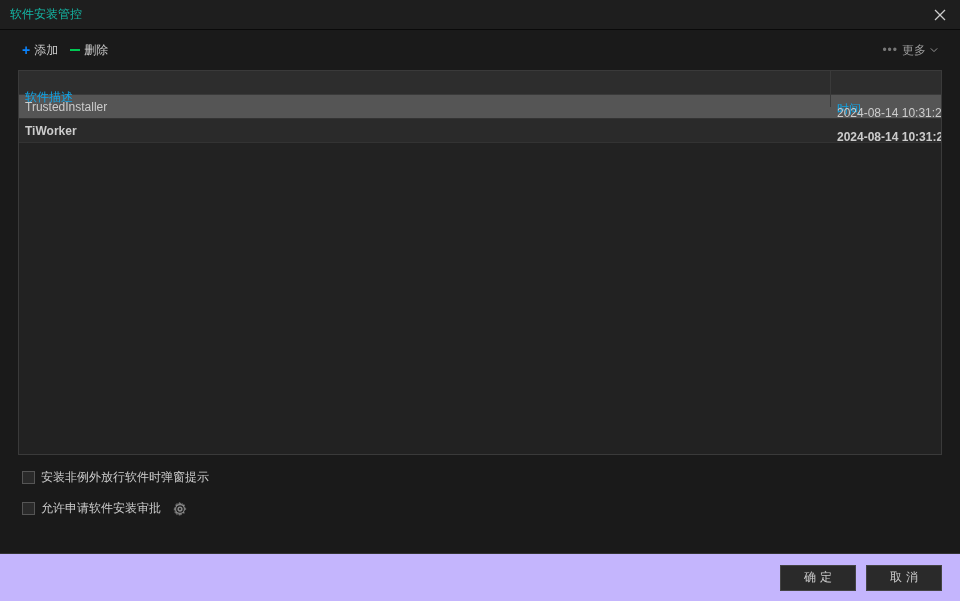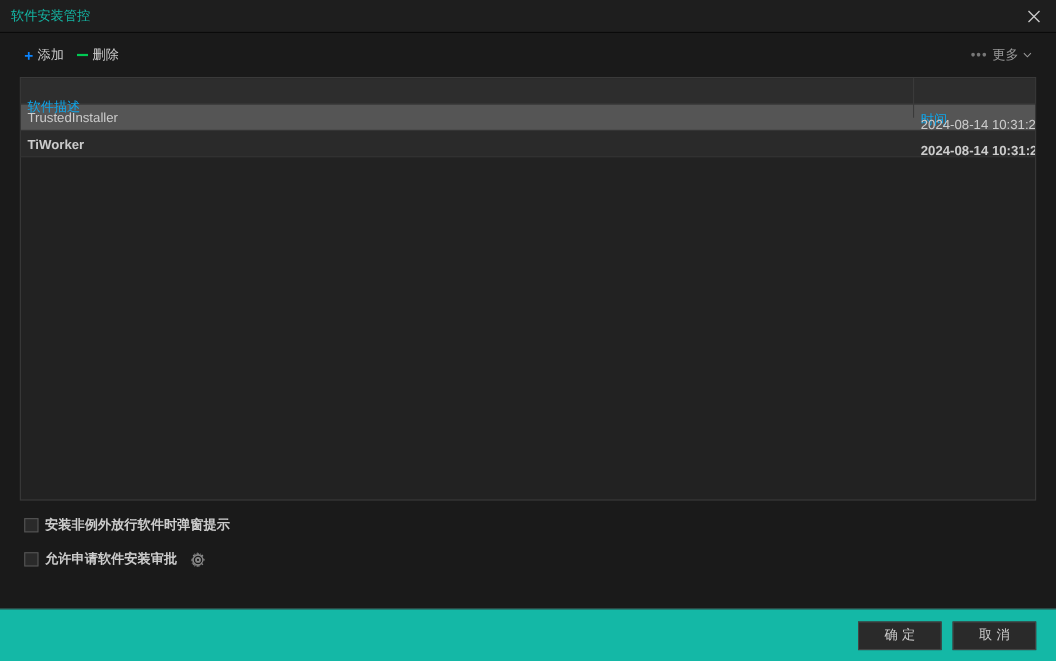--- a/index.html
+++ b/index.html
@@ -141,21 +141,20 @@
 }
 .td {
   padding: 4px 6px;
   color: #ccc;
   font-size: 12px;
   white-space: nowrap;
   overflow: hidden;
 }
 .checkboxes {
   padding: 14px 22px 0 22px;
-  font-weight: bold;
 }
 .checkbox-row {
   display: flex;
   align-items: center;
   gap: 6px;
   margin-bottom: 14px;
   color: #ccc;
 }
 .checkbox {
   width: 13px;
@@ -180,21 +179,21 @@
   bottom: 0;
   left: 0;
   right: 0;
   height: 48px;
   display: flex;
   justify-content: flex-end;
   align-items: center;
   gap: 10px;
   padding: 0 18px;
   border-top: 1px solid #333;
-  background: #14b8a6;
+  background: #c4b5fd;
 }
 .btn {
   width: 76px;
   height: 26px;
   background: #2a2a2a;
   border: 1px solid #444;
   color: #ccc;
   font-size: 12px;
   cursor: pointer;
   display: flex;

